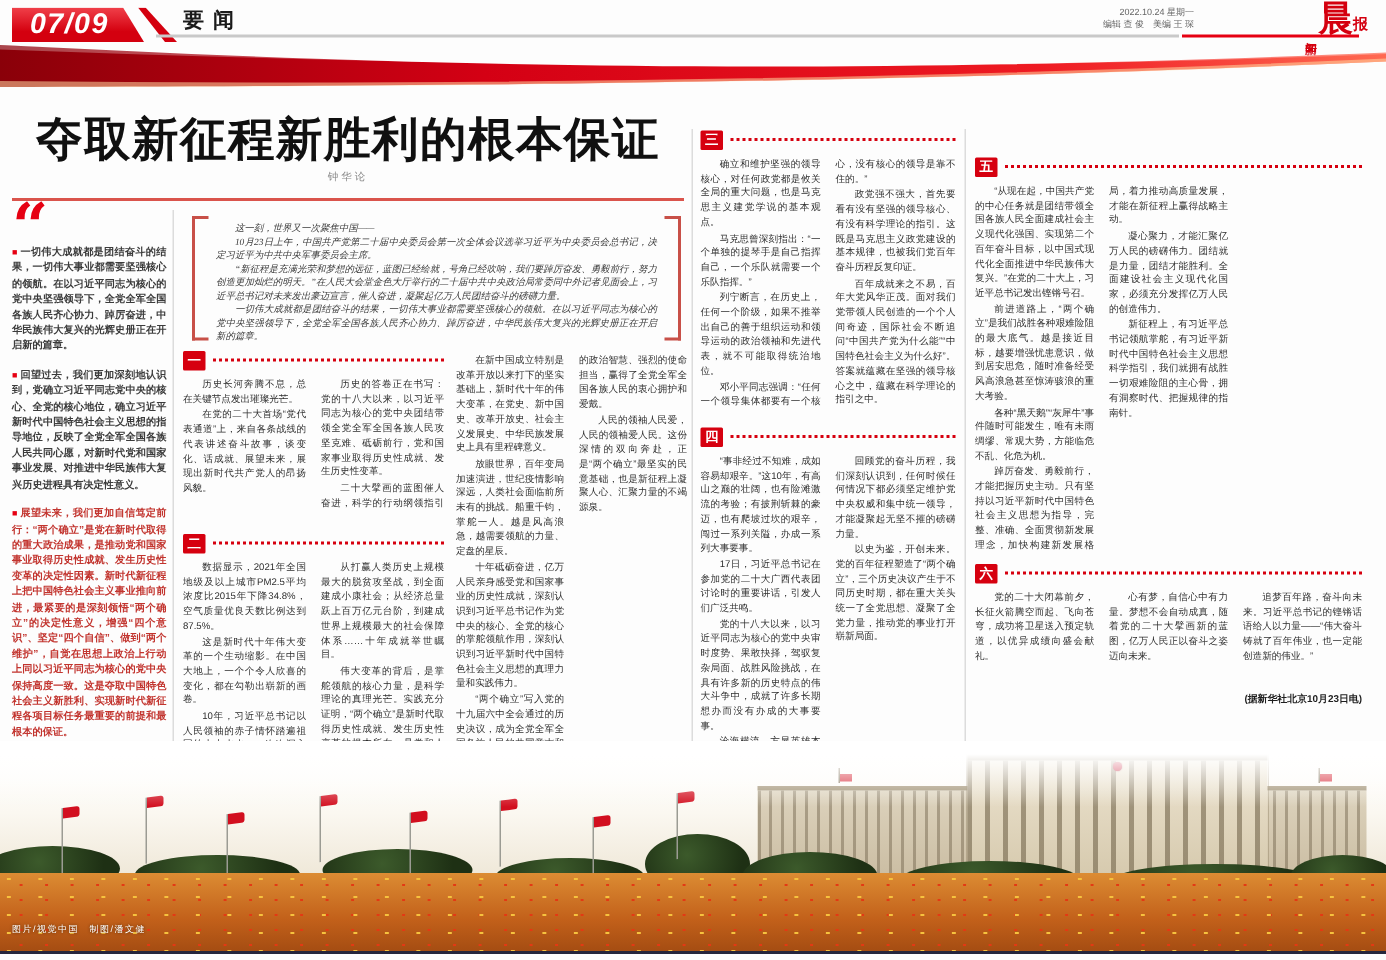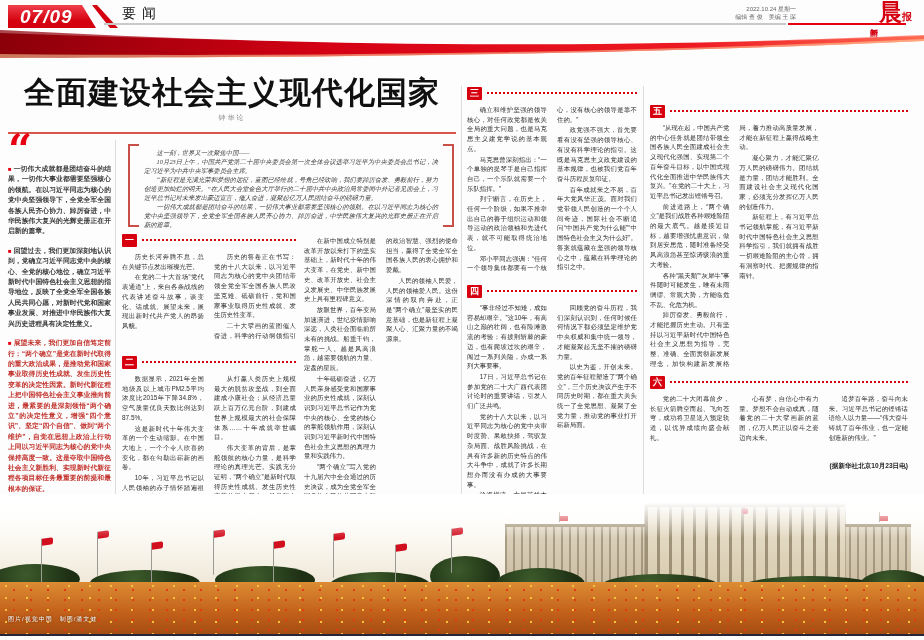--- a/index.html
+++ b/index.html
@@ -4,21 +4,21 @@
 <style>
   html,body{margin:0;padding:0;}
   body{width:924px;height:640px;background:#fdfdfd;font-family:"Liberation Sans",sans-serif;position:relative;overflow:hidden;}
   .abs{position:absolute;}
 
   
   .pagenum{left:8px;top:5px;width:88px;height:23px;background:linear-gradient(180deg,#f0404a,#d4000f 70%);
     clip-path:polygon(0 0,74px 0,88px 23px,0 23px);color:#fff;font:italic 700 19px/23px "Liberation Sans",sans-serif;
     padding-left:12px;box-sizing:border-box;letter-spacing:1px;}
   .pagenum-tail{left:92px;top:5px;width:26px;height:23px;background:#d4000f;clip-path:polygon(0 0,5px 0,26px 23px,18px 23px);}
-  .section-label{left:122px;top:5px;font-size:14px;font-weight:400;color:#1a1a1a;letter-spacing:6px;}
+  .section-label{left:122px;top:5px;font-size:14px;font-weight:700;color:#1a1a1a;letter-spacing:6px;}
   .hdr-rule-gray{left:104px;top:23px;width:682px;height:2px;background:#c9c9c9;}
   .hdr-rule-red{left:788px;top:23px;width:118px;height:2px;background:#e60012;}
   .hdr-meta{right:128px;top:5px;text-align:right;font-size:6px;line-height:8px;color:#666;}
   .masthead{right:12px;top:1px;display:flex;align-items:flex-end;color:#d4000f;}
   .masthead .mh-small{font-size:8px;font-weight:700;writing-mode:vertical-rl;letter-spacing:1px;margin-right:1px;line-height:9px;}
   .masthead .mh-big{font-size:23px;font-weight:900;line-height:22px;}
   .masthead .mh-tail{font-size:10px;font-weight:700;line-height:12px;}
 
   
   .ribbon{left:0;top:27px;width:924px;height:34px;}
@@ -109,21 +109,21 @@
         <stop offset="0.35" stop-color="#d40014"></stop>
       <stop offset="0.75" stop-color="#ee1a22"></stop>
         <stop offset="1" stop-color="#ff6a52"></stop>
     </linearGradient>
   </defs>
   <path d="M0,3 C260,16 520,25 924,8 L924,14 C560,30 260,30 0,31 Z" fill="url(#rg)"></path>
   <path d="M0,3 C300,14 620,19 924,6 L924,9 C620,22 300,17 0,6 Z" fill="#ffffff" opacity="0.28"></path>
   <path d="M0,27 C300,30 620,26 924,12 L924,14 C620,28 300,31 0,31 Z" fill="#ffd9a0" opacity="0.55"></path>
 </svg>
 
-<div class="abs headline">全面建设社会主义现代化国家</div>
+<div class="abs headline">夺取新征程新胜利的根本保证</div>
 <div class="abs byline">钟华论</div>
 <div class="abs headline-rule"></div>
 
 <div class="abs sidebar">
   <div class="q-open">“</div>
   <div>
       <p>一切伟大成就都是团结奋斗的结果，一切伟大事业都需要坚强核心的领航。在以习近平同志为核心的党中央坚强领导下，全党全军全国各族人民齐心协力、踔厉奋进，中华民族伟大复兴的光辉史册正在开启新的篇章。</p>
       <p>回望过去，我们更加深刻地认识到，党确立习近平同志党中央的核心、全党的核心地位，确立习近平新时代中国特色社会主义思想的指导地位，反映了全党全军全国各族人民共同心愿，对新时代党和国家事业发展、对推进中华民族伟大复兴历史进程具有决定性意义。</p>
       <p class="q-red">展望未来，我们更加自信笃定前行：“两个确立”是党在新时代取得的重大政治成果，是推动党和国家事业取得历史性成就、发生历史性变革的决定性因素。新时代新征程上把中国特色社会主义事业推向前进，最紧要的是深刻领悟“两个确立”的决定性意义，增强“四个意识”、坚定“四个自信”、做到“两个维护”，自觉在思想上政治上行动上同以习近平同志为核心的党中央保持高度一致。这是夺取中国特色社会主义新胜利、实现新时代新征程各项目标任务最重要的前提和最根本的保证。</p>
     </div>

